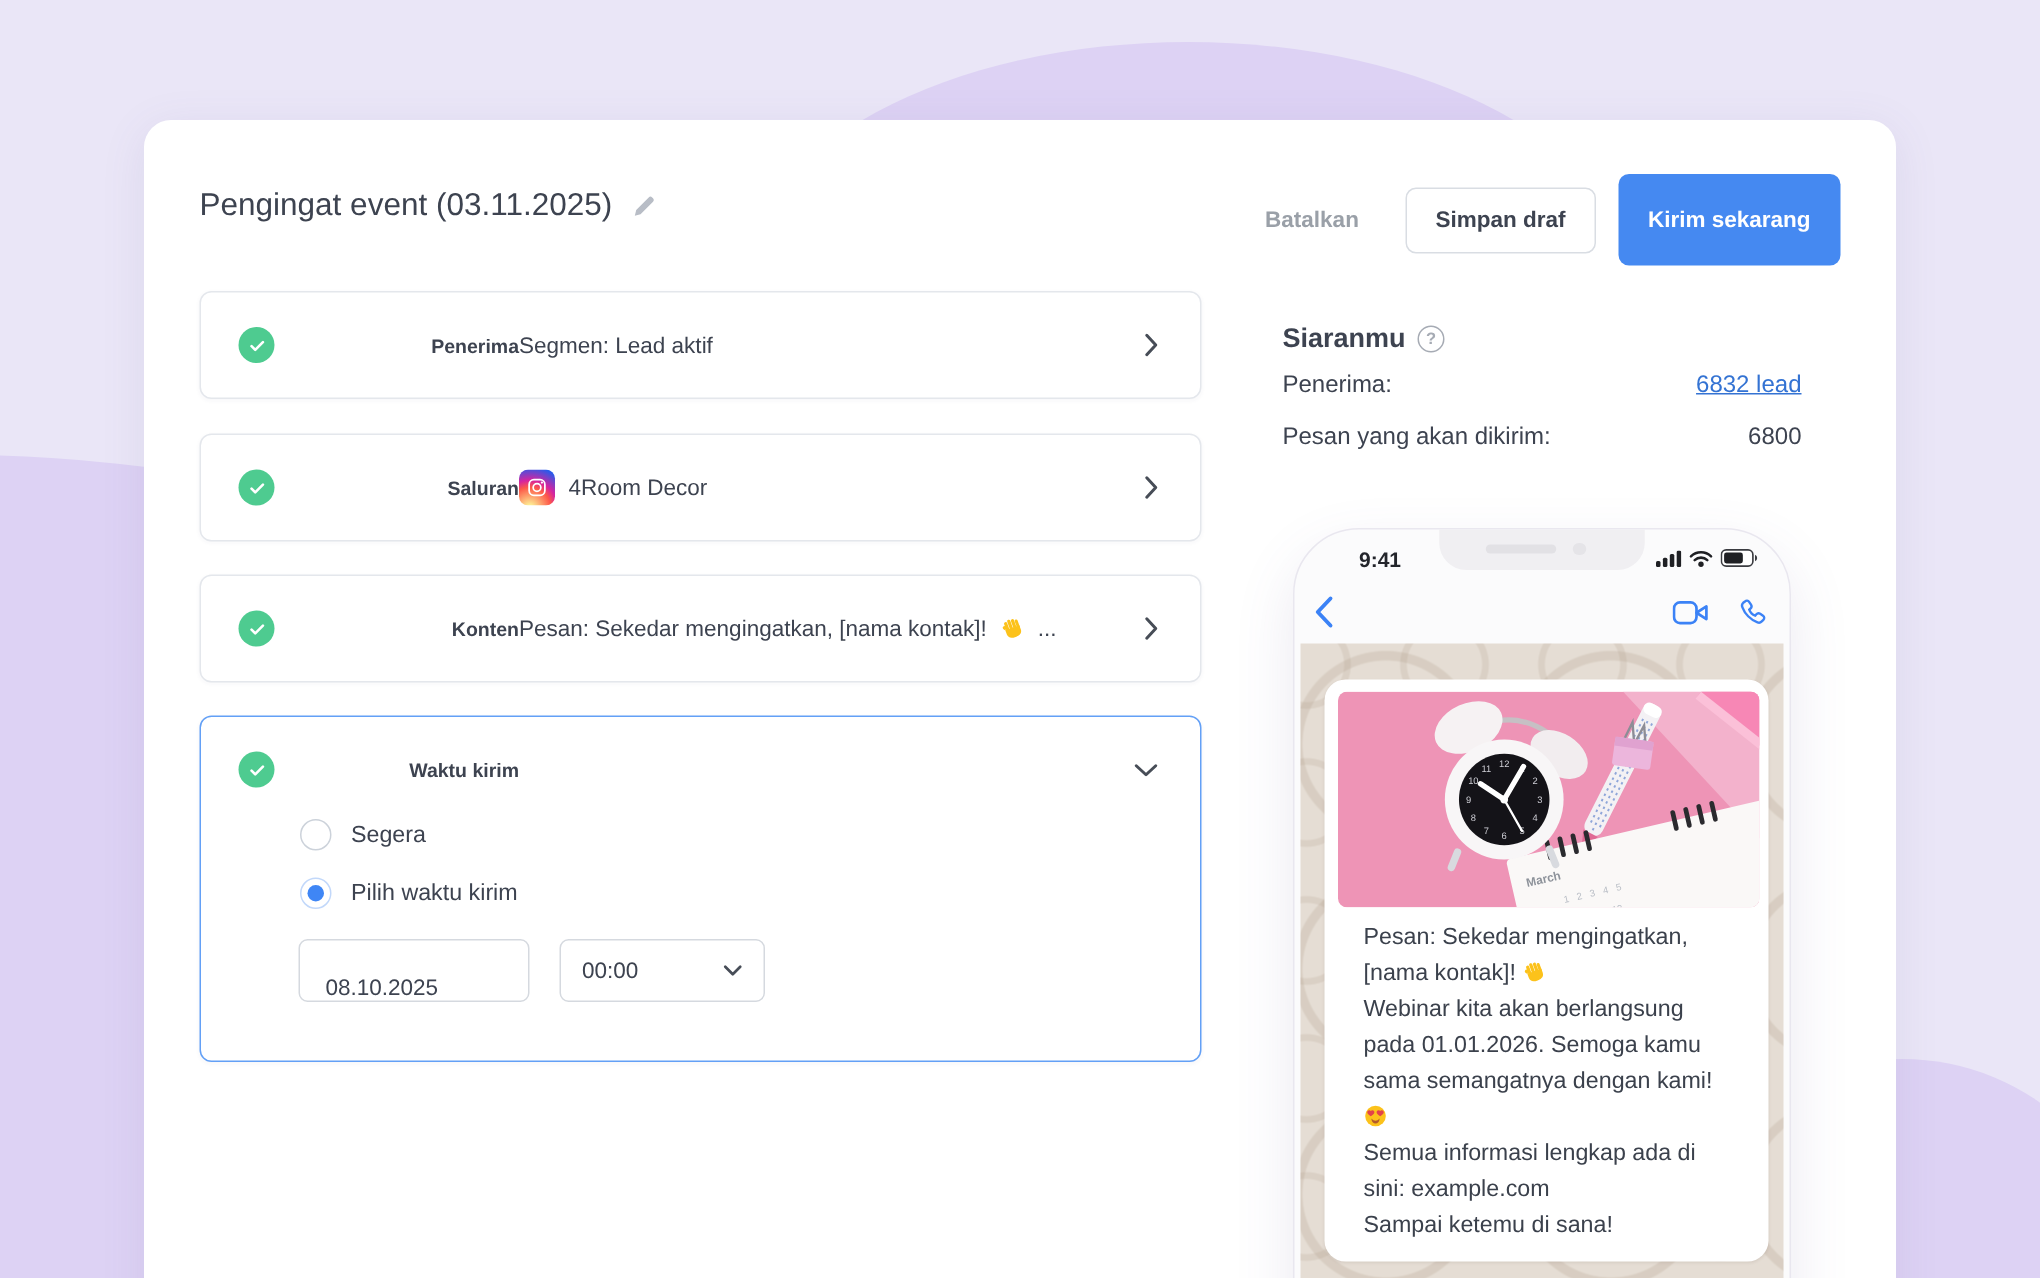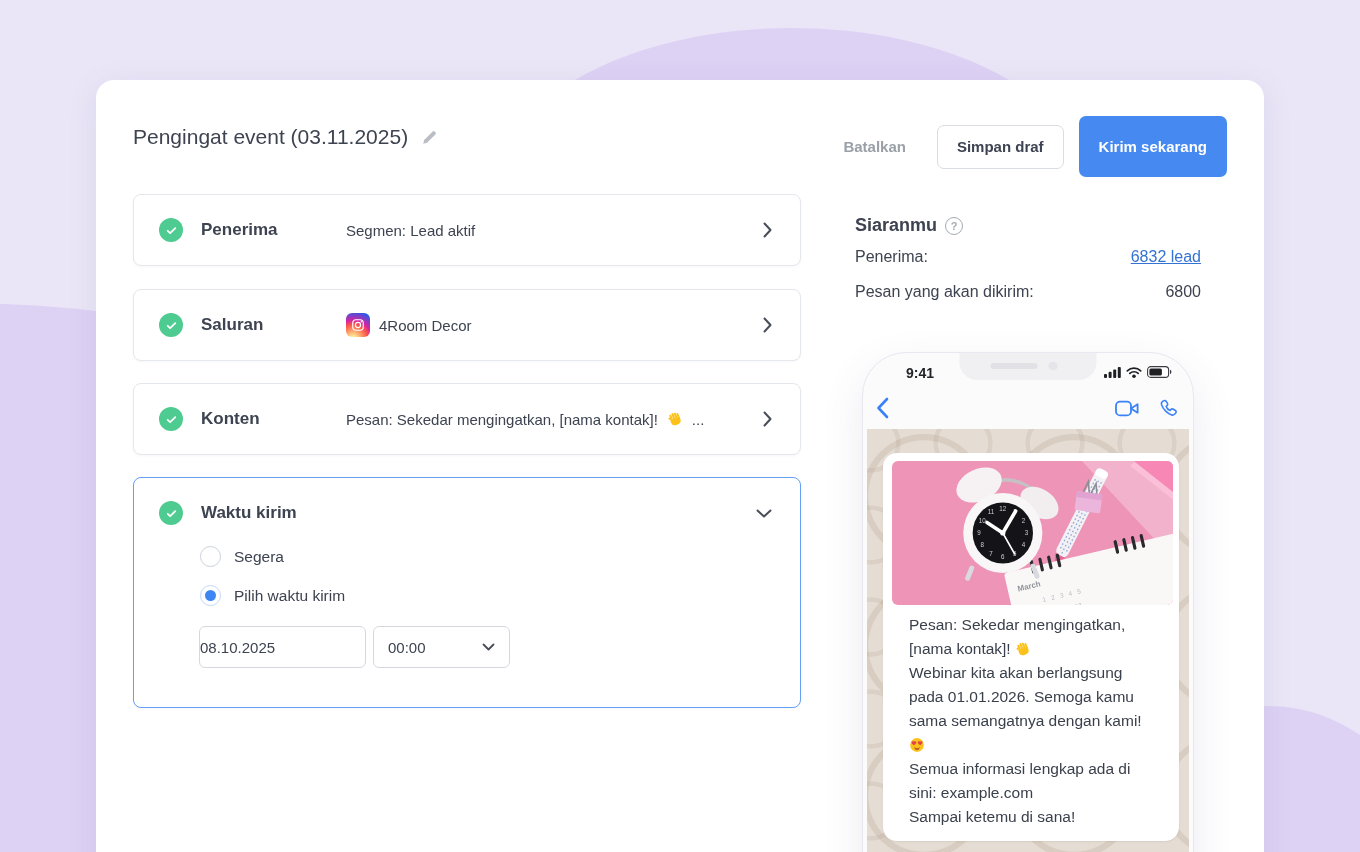--- a/index.html
+++ b/index.html
@@ -22,38 +22,38 @@
        display:inline-flex;align-items:center;justify-content:center;}
   .btn-link{color:#9aa0a8;background:none;border:none;margin-right:25px;}
   .btn-secondary{color:#3d4350;background:#fff;border:1px solid #d9dde3;height:44px;padding:0 19px;margin-right:15px;}
   .btn-primary{color:#fff;background:#4589f1;border:none;height:61px;padding:0 20px;}
 
   .step{position:absolute;left:37px;width:668px;box-sizing:border-box;background:#fff;
         border:1px solid #e4e7ec;border-radius:8px;box-shadow:0 1px 3px rgba(60,60,100,.04);}
   .step-row{display:flex;align-items:center;height:70px;padding:0 28px 0 25px;cursor:pointer;}
   .check{width:24px;height:24px;border-radius:50%;background:#4ecb90;flex:none;
          display:flex;align-items:center;justify-content:center;}
-  .step-label{width:145px;margin-left:18px;font-weight:bold;font-size:17px;color:#3d4350;flex:none;}
+  .step-label{width:145px;margin-left:18px;font-weight:bold;font-size:13px;color:#3d4350;flex:none;text-align:right;}
   .step-value{flex:1;font-size:15px;color:#3d4350;display:flex;align-items:center;gap:9px;
               overflow:hidden;white-space:nowrap;text-align:right;}
   .chev{flex:none;margin-left:12px;display:flex;}
   .ig{width:24px;height:24px;border-radius:6px;flex:none;display:flex;align-items:center;justify-content:center;
       background:radial-gradient(circle at 30% 107%,#fdf497 0%,#fdf497 5%,#fd5949 45%,#d6249f 60%,#285AEB 90%);}
 
   .step-open{height:231px;border-color:#63a0f6;}
   .waktu-head{position:absolute;left:25px;right:28px;top:23px;display:flex;align-items:center;cursor:pointer;}
   .radio-row{position:absolute;left:66px;display:flex;align-items:center;gap:13px;font-size:15.5px;cursor:pointer;}
   .radio{width:21px;height:21px;box-sizing:border-box;border:1.5px solid #ccd2da;border-radius:50%;
          background:#fff;position:relative;flex:none;}
   .radio.sel{border-color:#c2d8fa;}
   .radio.sel::after{content:"";position:absolute;left:50%;top:50%;width:11px;height:11px;margin:-5.5px 0 0 -5.5px;
                     background:#3f86f5;border-radius:50%;}
   .input{position:absolute;top:148px;height:42px;box-sizing:border-box;border:1px solid #d5d9df;border-radius:6px;
          background:#fff;display:flex;align-items:center;font-size:15px;color:#3d4350;cursor:pointer;}
-  .input-date{left:65px;width:167px;padding:0 0;}
+  .input-date{left:65px;width:154px;padding:0 17px;align-items:flex-end;}
   .input-time{left:239px;width:137px;padding:0 14px;justify-content:space-between;}
 
   .summary-title{position:absolute;left:759px;top:135px;display:flex;align-items:center;gap:8px;
                  font-size:18px;font-weight:bold;color:#3d4350;}
   .help{width:18px;height:18px;border:1.5px solid #a6abb4;border-radius:50%;box-sizing:border-box;
         display:flex;align-items:center;justify-content:center;font-size:11px;font-weight:bold;color:#a6abb4;cursor:pointer;}
   .summary-row{position:absolute;left:759px;width:346px;display:flex;justify-content:space-between;
                align-items:baseline;font-size:16px;color:#3d4350;}
   .summary-link{color:#3473d3;text-decoration:underline;cursor:pointer;}
 

